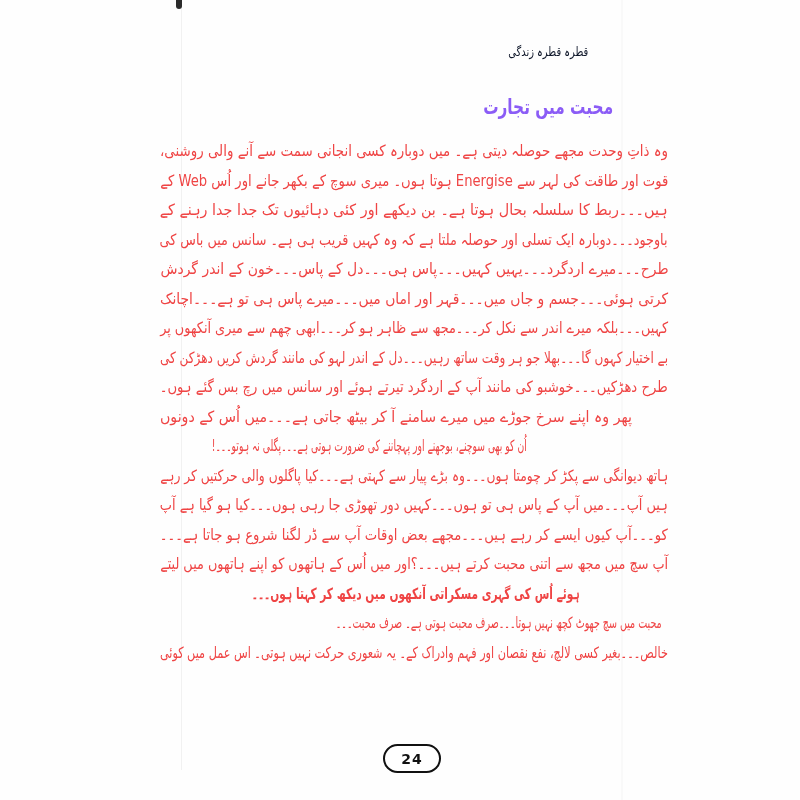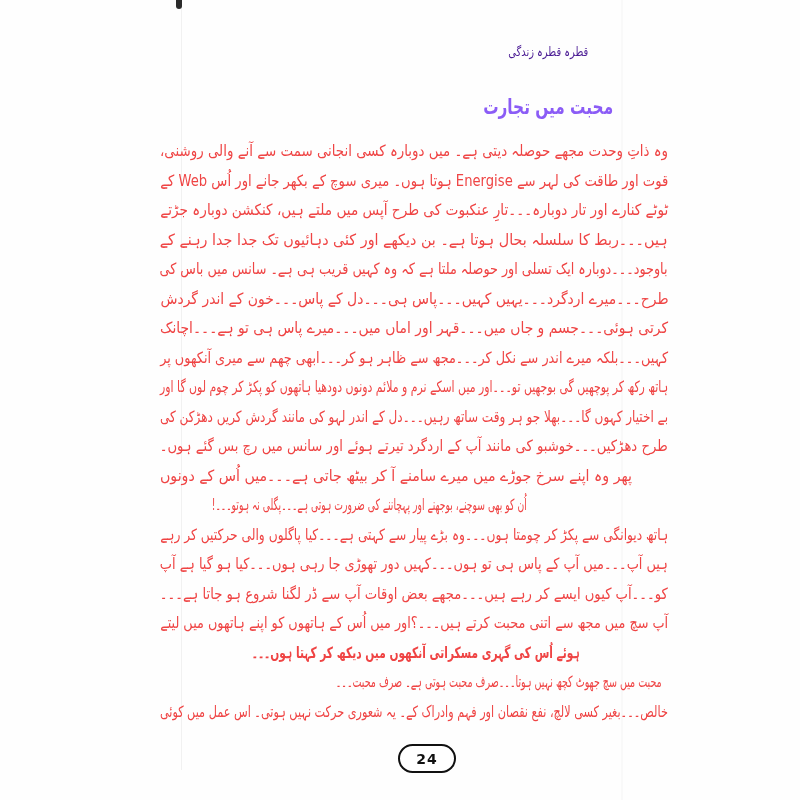--- a/index.html
+++ b/index.html
@@ -30,21 +30,21 @@
     position: absolute; left: 176px; top: 0;
     width: 6px; height: 9px;
     background: #2b2b2b;
     border-radius: 0 0 3px 3px;
   }
   
   .running-header {
     position: absolute; top: 42px; right: 212px;
     width: 80px; height: 20px; line-height: 20px;
     direction: rtl; text-align: right;
-    font-size: 12.5px; color: #4c1d95;
+    font-size: 12.5px; color: #0f172a;
     white-space: nowrap;
   }
   
   .chapter-title {
     position: absolute; top: 90px; right: 187px;
     width: 130px; height: 34px; line-height: 34px;
     direction: rtl; text-align: right;
     font-size: 21px; font-weight: 700; color: #8b5cf6;
     white-space: nowrap;
   }
@@ -61,21 +61,21 @@
     text-align: right;
     color: #ef4444;
   }
   .fit { display: inline-block; transform-origin: 100% 50%; }
   .l-indent { width: 472px; margin-right: 36px; }
   .l-end-a  { width: 315px; margin-right: 141px; }
   .l-end-b  { width: 285px; margin-right: 88px; font-weight: bold;  }
   .l-end-c  { width: 326px; margin-right: 6px;   }
   
   .page-num-badge {
-    position: absolute; top: 744px; left: 398px;
+    position: absolute; top: 744px; left: 383px;
     width: 54px; height: 25px;
     border: 2px solid #111111;
     border-radius: 15px;
     display: flex; align-items: center; justify-content: center;
     font-size: 14px; font-weight: 700; color: #111;
     letter-spacing: 1px;
     background: #fff;
   }
 </style>
 </head>
@@ -91,27 +91,25 @@
     <span class="fit" style="transform: scaleX(0.789758);">قطرہ قطرہ زندگی</span>
   </div>
 
   <div class="chapter-title" lang="ur">
     <span class="fit" style="transform: scaleX(0.729761);">محبت میں تجارت</span>
   </div>
 
   <div class="body-text" lang="ur">
       <div class="line"><span class="fit" style="transform: scaleX(0.8639);">وہ ذاتِ وحدت مجھے حوصلہ دیتی ہے۔ میں دوبارہ کسی انجانی سمت سے آنے والی روشنی،</span></div>
       <div class="line"><span class="fit" style="transform: scaleX(0.849032);">قوت اور طاقت کی لہر سے Energise ہوتا ہوں۔ میری سوچ کے بکھر جانے اور اُس Web کے</span></div>
-      <div class="line"><span class="fit" style="transform: scaleX(0.880058);">ٹوٹے کنارے اور تار دوبارہ۔۔۔تارِ عنکبوت کی طرح آپس میں ملتے ہیں، کنکشن دوبارہ جڑتے</span></div>
       <div class="line"><span class="fit" style="transform: scaleX(0.92424);">ہیں۔۔۔ربط کا سلسلہ بحال ہوتا ہے۔ بن دیکھے اور کئی دہائیوں تک جدا جدا رہنے کے</span></div>
       <div class="line"><span class="fit" style="transform: scaleX(0.823944);">باوجود۔۔۔دوبارہ ایک تسلی اور حوصلہ ملتا ہے کہ وہ کہیں قریب ہی ہے۔ سانس میں باس کی</span></div>
       <div class="line"><span class="fit" style="transform: scaleX(0.89837);">طرح۔۔۔میرے اردگرد۔۔۔یہیں کہیں۔۔۔پاس ہی۔۔۔دل کے پاس۔۔۔خون کے اندر گردش</span></div>
       <div class="line"><span class="fit" style="transform: scaleX(0.894342);">کرتی ہوئی۔۔۔جسم و جاں میں۔۔۔قہر اور اماں میں۔۔۔میرے پاس ہی تو ہے۔۔۔اچانک</span></div>
       <div class="line"><span class="fit" style="transform: scaleX(0.827172);">کہیں۔۔۔بلکہ میرے اندر سے نکل کر۔۔۔مجھ سے ظاہر ہو کر۔۔۔ابھی چھم سے میری آنکھوں پر</span></div>
-      <div class="line"><span class="fit" style="transform: scaleX(0.704546);">ہاتھ رکھ کر پوچھیں گی بوجھیں تو۔۔۔اور میں اسکے نرم و ملائم دونوں دودھیا ہاتھوں کو پکڑ کر چوم لوں گا اور</span></div>
       <div class="line"><span class="fit" style="transform: scaleX(0.776758);">بے اختیار کہوں گا۔۔۔بھلا جو ہر وقت ساتھ رہیں۔۔۔دل کے اندر لہو کی مانند گردش کریں دھڑکن کی</span></div>
       <div class="line"><span class="fit" style="transform: scaleX(0.849987);">طرح دھڑکیں۔۔۔خوشبو کی مانند آپ کے اردگرد تیرتے ہوئے اور سانس میں رچ بس گئے ہوں۔</span></div>
       <div class="line l-indent"><span class="fit" style="transform: scaleX(0.91307);">پھر وہ اپنے سرخ جوڑے میں میرے سامنے آ کر بیٹھ جاتی ہے۔۔۔میں اُس کے دونوں</span></div>
       <div class="line l-end-a"><span class="fit" style="transform: scaleX(0.593552);">اُن کو بھی سوچنے، بوجھنے اور پہچاننے کی ضرورت ہوتی ہے۔۔۔پگلی نہ ہوتو۔۔۔!</span></div>
       <div class="line"><span class="fit" style="transform: scaleX(0.789855);">ہاتھ دیوانگی سے پکڑ کر چومتا ہوں۔۔۔وہ بڑے پیار سے کہتی ہے۔۔۔کیا پاگلوں والی حرکتیں کر رہے</span></div>
       <div class="line"><span class="fit" style="transform: scaleX(0.833064);">ہیں آپ۔۔۔میں آپ کے پاس ہی تو ہوں۔۔۔کہیں دور تھوڑی جا رہی ہوں۔۔۔کیا ہو گیا ہے آپ</span></div>
       <div class="line"><span class="fit" style="transform: scaleX(0.84839);">کو۔۔۔آپ کیوں ایسے کر رہے ہیں۔۔۔مجھے بعض اوقات آپ سے ڈر لگنا شروع ہو جاتا ہے۔۔۔</span></div>
       <div class="line"><span class="fit" style="transform: scaleX(0.827172);">آپ سچ میں مجھ سے اتنی محبت کرتے ہیں۔۔۔؟اور میں اُس کے ہاتھوں کو اپنے ہاتھوں میں لیتے</span></div>
       <div class="line l-end-b"><span class="fit" style="transform: scaleX(0.683786);">ہوئے اُس کی گہری مسکراتی آنکھوں میں دیکھ کر کہتا ہوں۔۔۔</span></div>
       <div class="line l-end-c"><span class="fit" style="transform: scaleX(0.614261);">محبت میں سچ جھوٹ کچھ نہیں ہوتا۔۔۔صرف محبت ہوتی ہے۔ صرف محبت۔۔۔</span></div>

